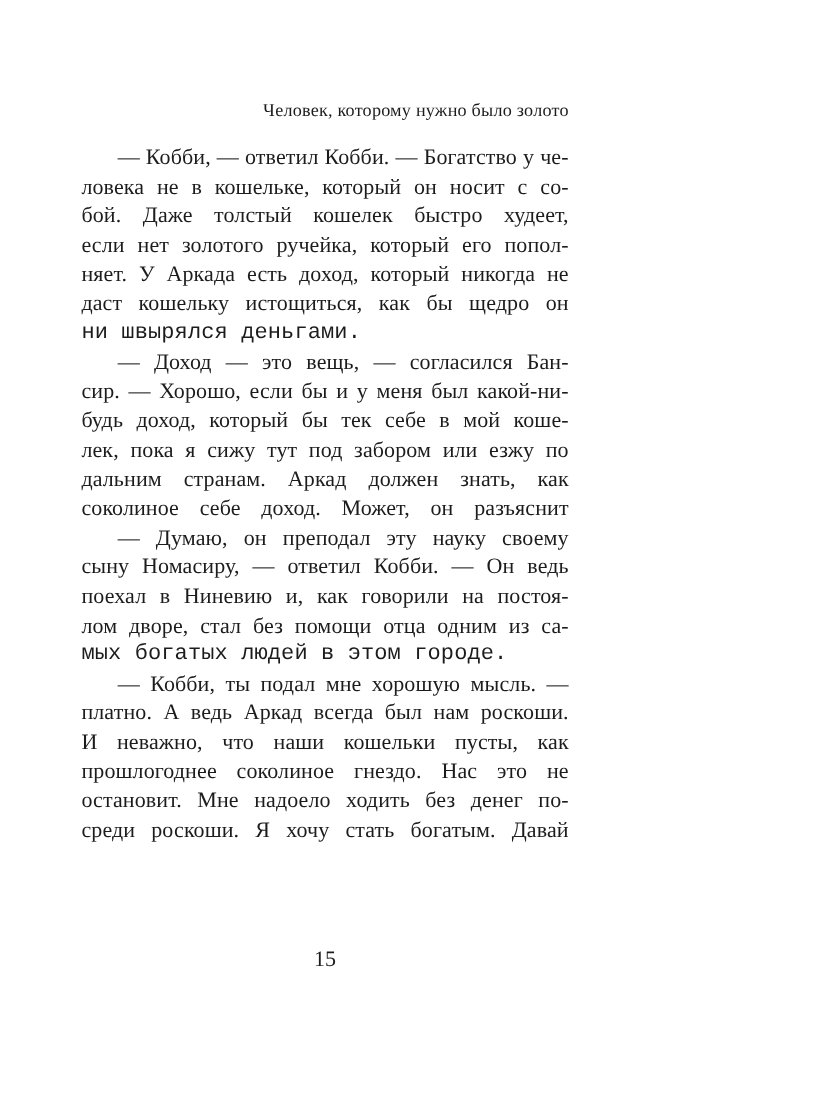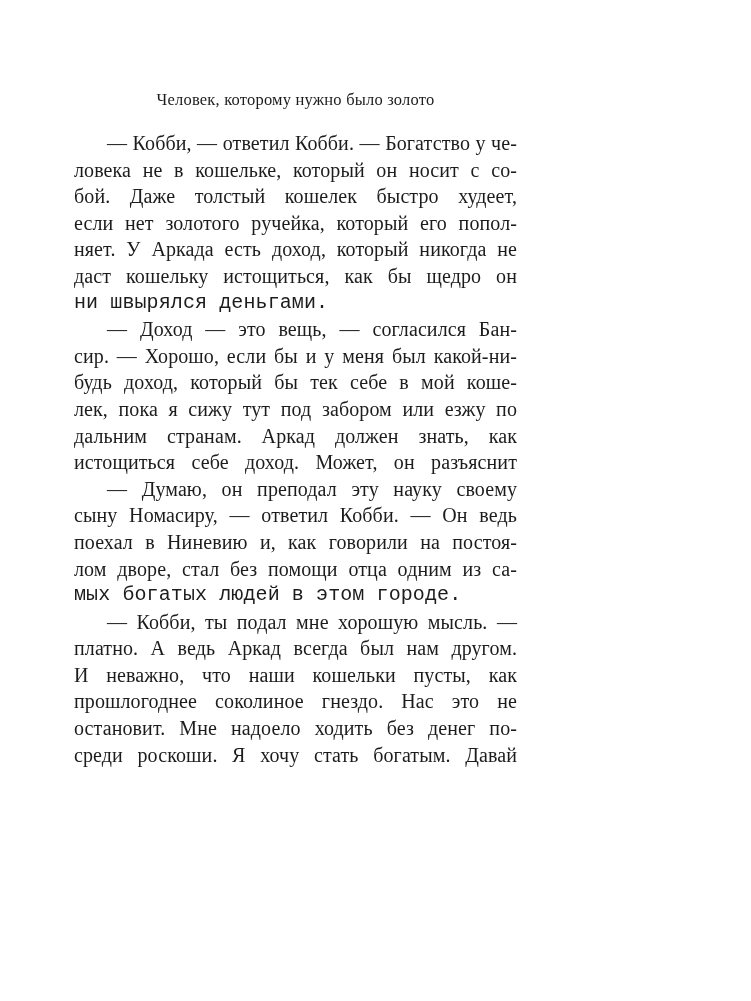--- a/index.html
+++ b/index.html
@@ -15,21 +15,21 @@
   .page {
     position: absolute;
     left: 0; top: 0;
     width: 751px; height: 1001px;
     background: var(--paper);
   }
   .running-header {
     position: absolute;
     left: 74px; top: 90px;
     width: 443px;
-    text-align: center;
+    text-align: right;
     font-size: 16.5px;
     line-height: 20px;
     letter-spacing: 0.2px;
     color: var(--ink);
   }
   .body-text {
     position: absolute;
     left: 74px; top: 130px;
     width: 443px;
   }
@@ -67,27 +67,28 @@
       <div class="line">бой. Даже толстый кошелек быстро худеет,</div>
       <div class="line">если нет золотого ручейка, который его попол-</div>
       <div class="line">няет. У Аркада есть доход, который никогда не</div>
       <div class="line">даст кошельку истощиться, как бы щедро он</div>
       <div class="line para-end">ни швырялся деньгами.</div>
       <div class="line indent">— Доход — это вещь, — согласился Бан-</div>
       <div class="line">сир. — Хорошо, если бы и у меня был какой-ни-</div>
       <div class="line">будь доход, который бы тек себе в мой коше-</div>
       <div class="line">лек, пока я сижу тут под забором или езжу по</div>
       <div class="line">дальним странам. Аркад должен знать, как</div>
-      <div class="line">истощиться себе доход. Может, он разъяснит</div>
+      <div class="line">соколиное себе доход. Может, он разъяснит</div>
       <div class="line indent">— Думаю, он преподал эту науку своему</div>
       <div class="line">сыну Номасиру, — ответил Кобби. — Он ведь</div>
       <div class="line">поехал в Ниневию и, как говорили на постоя-</div>
       <div class="line">лом дворе, стал без помощи отца одним из са-</div>
       <div class="line para-end">мых богатых людей в этом городе.</div>
       <div class="line indent">— Кобби, ты подал мне хорошую мысль. —</div>
-      <div class="line">платно. А ведь Аркад всегда был нам другом.</div>
+      <div class="line">платно. А ведь Аркад всегда был нам роскоши.</div>
       <div class="line">И неважно, что наши кошельки пусты, как</div>
       <div class="line">прошлогоднее соколиное гнездо. Нас это не</div>
       <div class="line">остановит. Мне надоело ходить без денег по-</div>
       <div class="line">среди роскоши. Я хочу стать богатым. Давай</div>
     </div>
 
+  <div class="folio">15</div>
 </div>
 
 </body></html>

